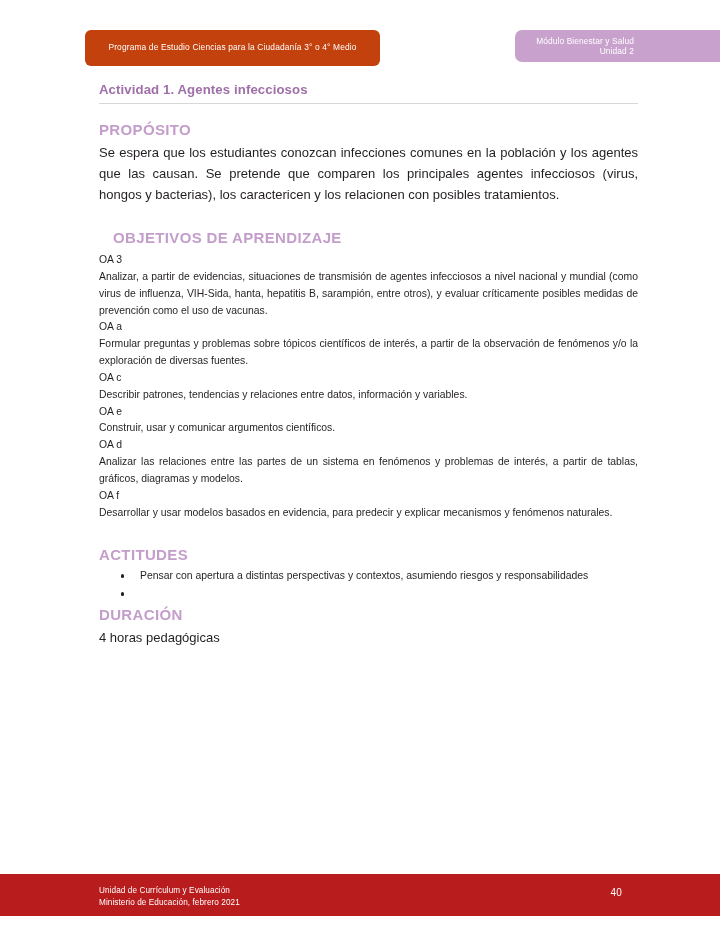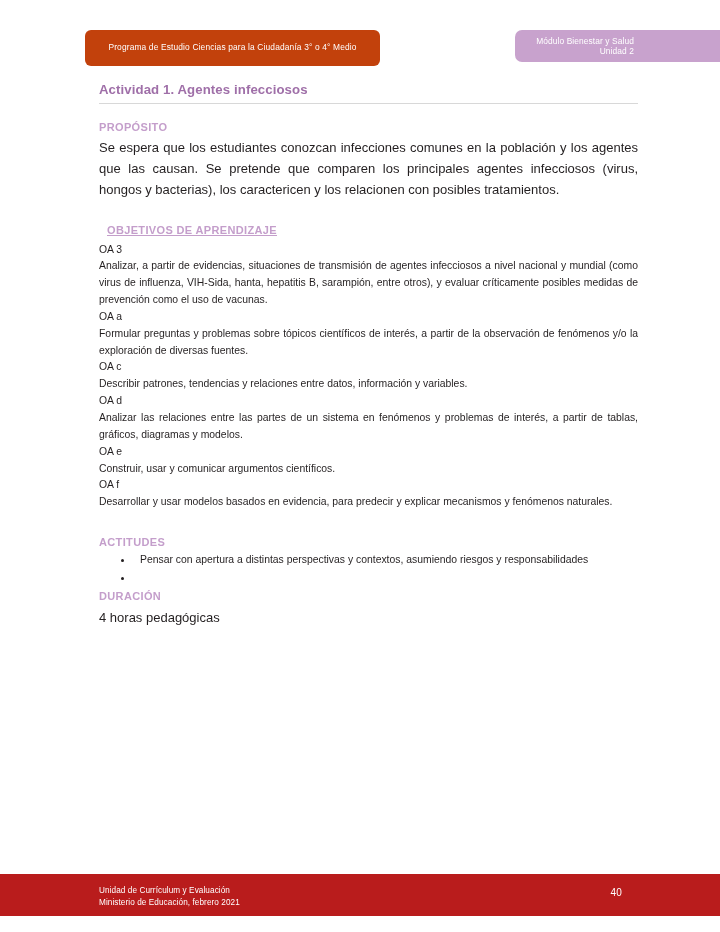--- a/index.html
+++ b/index.html
@@ -96,21 +96,21 @@
   }
   .title-rule {
     height: 1px;
     background: #d8d8d8;
     width: 100%;
     margin: 0 0 16px 0;
   }
 
   .section-label {
     color: #c49ecb;
-    font-size: 11px;
+    font-size: 15px;
     font-weight: bold;
     letter-spacing: 0.35px;
     margin: 0 0 3px 0;
     line-height: 1.3;
   }
 
   .body-text {
     font-size: 13px;
     line-height: 1.62;
     text-align: justify;
@@ -121,23 +121,22 @@
   .block {
     margin-bottom: 16px;
   }
 
   
   .oa-block {
     margin-top: 23px;
     margin-bottom: 24px;
   }
   .oa-block .section-label {
-    margin-left: 8px;
+    margin-left: 14px;
     margin-bottom: 4px;
-    text-decoration: underline;
   }
   .oa-code {
     font-size: 10.4px;
     line-height: 1.62;
     margin: 0;
     color: #231f20;
   }
   .oa-desc {
     font-size: 10.4px;
     line-height: 1.62;
@@ -248,26 +247,26 @@
       </div>
       <div>
         <div class="oa-code">OA a</div>
         <p class="oa-desc">Formular preguntas y problemas sobre tópicos científicos de interés, a partir de la observación de fenómenos y/o la exploración de diversas fuentes.</p>
       </div>
       <div>
         <div class="oa-code">OA c</div>
         <p class="oa-desc">Describir patrones, tendencias y relaciones entre datos, información y variables.</p>
       </div>
       <div>
+        <div class="oa-code">OA e</div>
+        <p class="oa-desc">Construir, usar y comunicar argumentos científicos.</p>
+      </div>
+      <div>
         <div class="oa-code">OA d</div>
         <p class="oa-desc">Analizar las relaciones entre las partes de un sistema en fenómenos y problemas de interés, a partir de tablas, gráficos, diagramas y modelos.</p>
-      </div>
-      <div>
-        <div class="oa-code">OA e</div>
-        <p class="oa-desc">Construir, usar y comunicar argumentos científicos.</p>
       </div>
       <div>
         <div class="oa-code">OA f</div>
         <p class="oa-desc">Desarrollar y usar modelos basados en evidencia, para predecir y explicar mecanismos y fenómenos naturales.</p>
       </div>
     </div>
 
     <div class="attitudes-block">
       <div class="section-label">ACTITUDES</div>
       <ul class="bullet-list">

